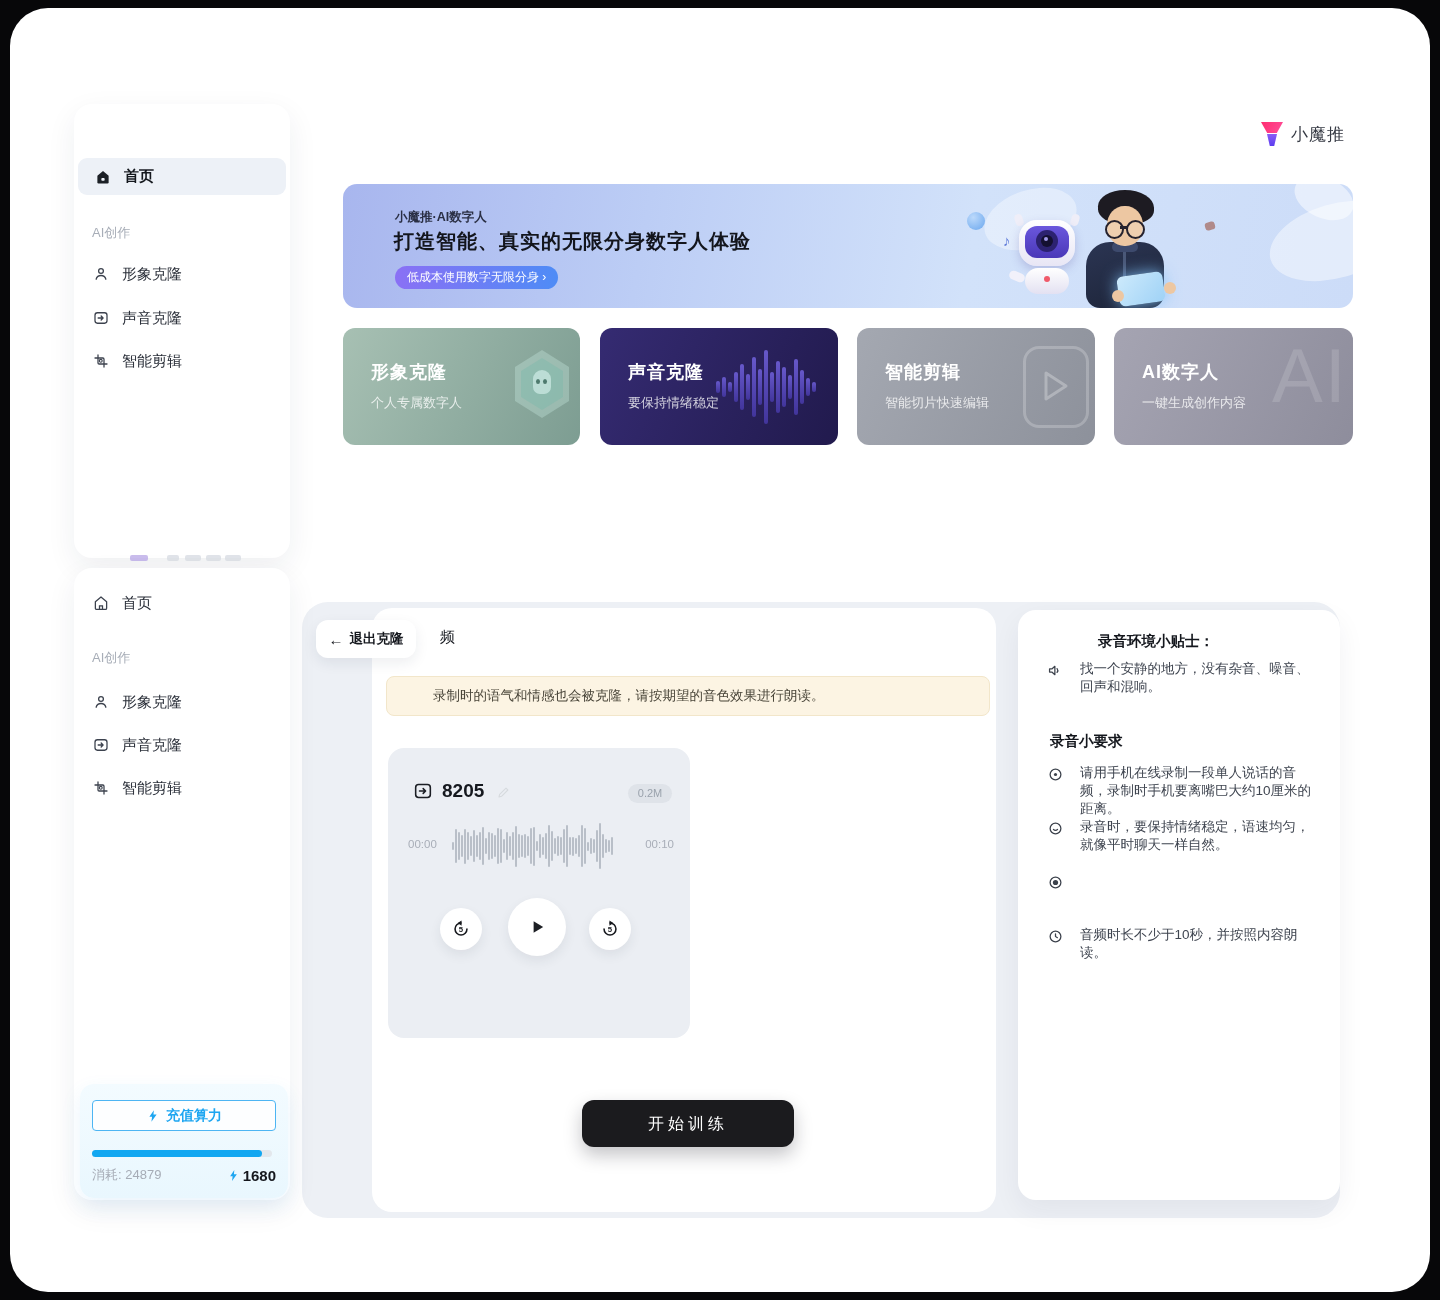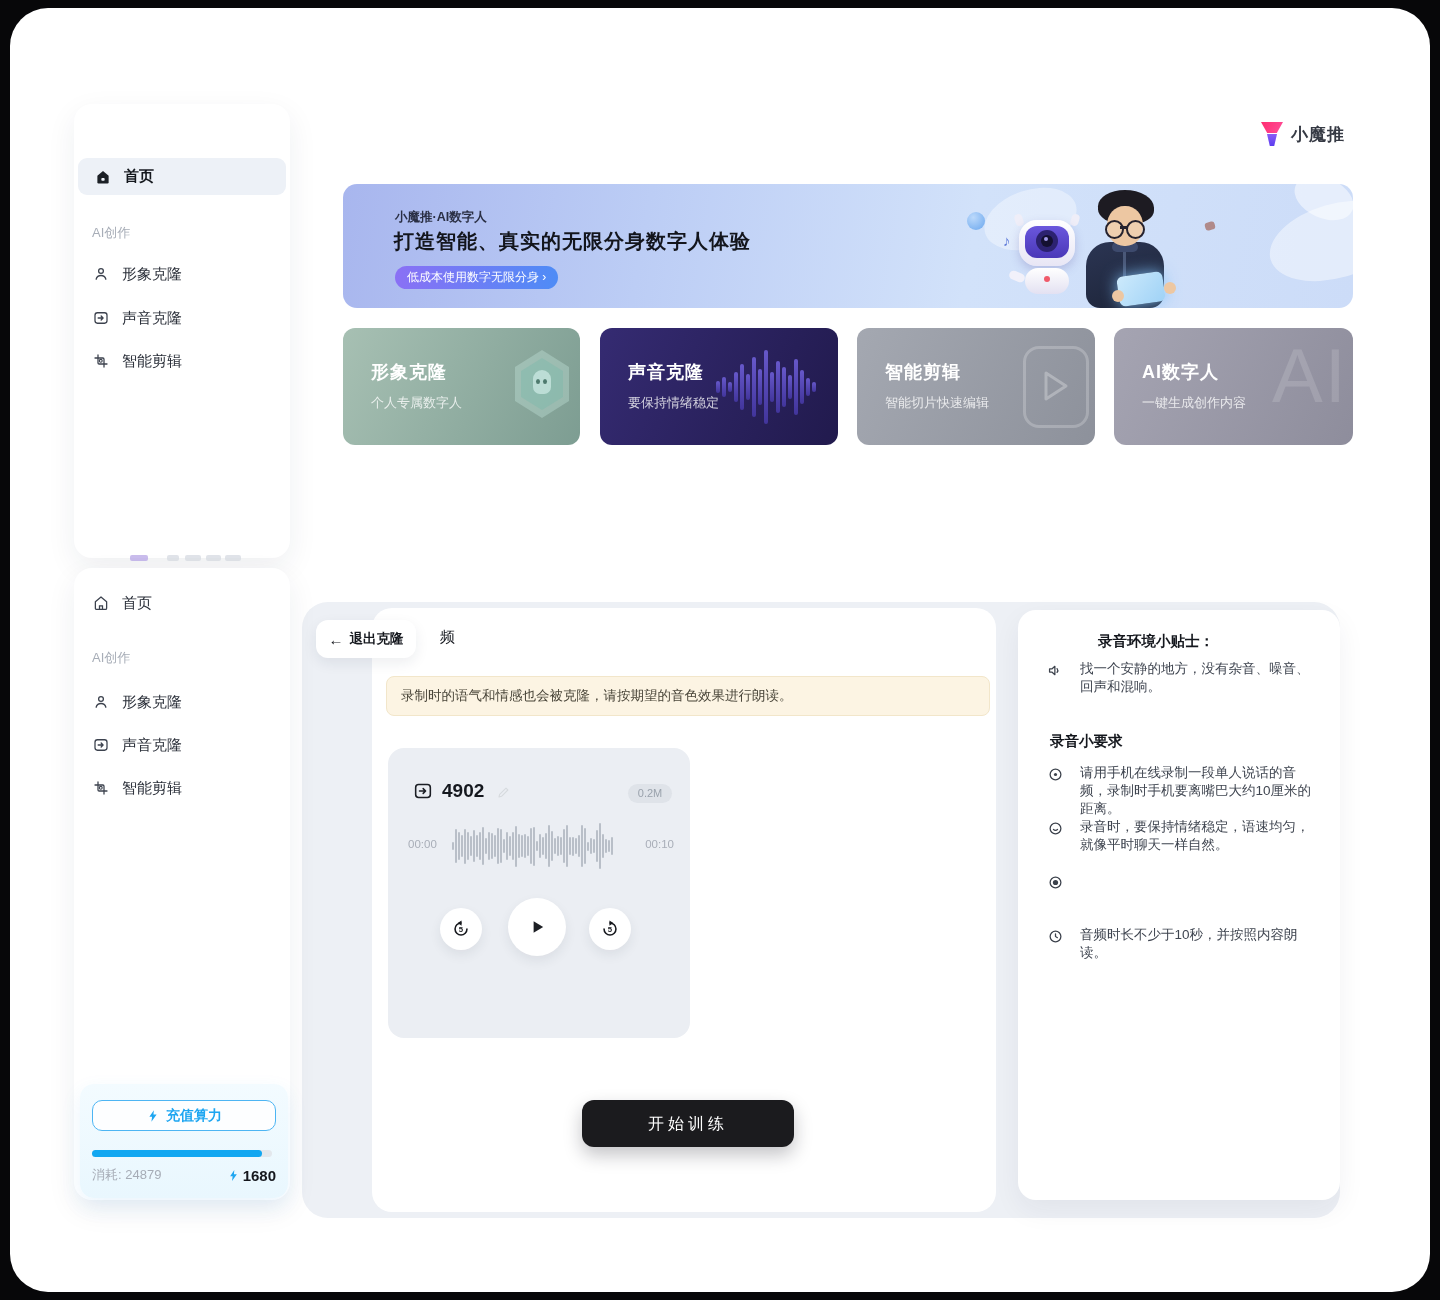--- a/index.html
+++ b/index.html
@@ -8,21 +8,21 @@
   .abs{position:absolute;}
   #window{left:10px;top:8px;width:1420px;height:1284px;background:#ffffff;border-radius:38px;overflow:hidden;}
   .shadow-soft{box-shadow:0 10px 30px rgba(30,40,70,.07);}
   svg{display:block;}
 
   
   #logo{left:1251px;top:113px;display:flex;align-items:center;gap:8px;}
   #logo .mark{position:relative;width:22px;height:26px;}
   #logo .mark .m-top{position:absolute;left:0;top:1px;width:22px;height:11px;background:linear-gradient(120deg,#ff2d70,#ff4f9a);clip-path:polygon(0 0,100% 0,72% 100%,28% 100%);}
   #logo .mark .m-bot{position:absolute;left:6px;top:13px;width:10px;height:12px;background:linear-gradient(180deg,#8a5cf5,#5b3df0);clip-path:polygon(0 0,100% 0,72% 100%,28% 100%);}
-  #logo .brand-text{font-size:17px;font-weight:700;color:#363a44;letter-spacing:1px;}
+  #logo .brand-text{font-size:17px;font-weight:400;color:#363a44;letter-spacing:1px;}
 
   
   .side-card{width:216px;background:#fff;border-radius:18px;}
   #ts-card{left:64px;top:96px;height:454px;}
   #bs-card{left:64px;top:560px;height:632px;}
   .active-pill{position:absolute;left:68px;width:208px;height:37px;background:#edf1f7;border-radius:9px;display:flex;align-items:center;gap:12px;padding-left:16px;box-sizing:border-box;font-size:15px;font-weight:700;color:#15181e;}
   #ts-active{top:150px;}
   .active-pill svg{width:18px;height:18px;color:#1c2026;}
   .nav-label{position:absolute;left:82px;font-size:13px;color:#a7adb7;}
   #ts-label{top:216px;} #bs-label{top:641px;}
@@ -96,21 +96,21 @@
   #fc2-sq{position:absolute;left:166px;top:18px;width:60px;height:76px;border:3px solid rgba(255,255,255,.22);border-radius:16px;}
   #fc2-sq svg{position:absolute;left:14px;top:20px;}
   #fc3-ai{position:absolute;left:158px;top:4px;font-size:76px;font-weight:300;color:rgba(255,255,255,.14);letter-spacing:2px;}
 
   
   #panel{left:292px;top:594px;width:1038px;height:616px;background:#edf0f5;border-radius:26px;}
   #main-card{left:362px;top:600px;width:624px;height:604px;background:#ffffff;border-radius:20px;}
   #back-tab{left:306px;top:612px;width:100px;height:38px;background:#fff;border-radius:12px;display:flex;align-items:center;justify-content:center;gap:6px;box-shadow:0 5px 14px rgba(30,40,70,.08);cursor:pointer;font-size:13.5px;font-weight:600;color:#15181e;}
   #back-tab .arr{font-size:15px;}
   #clip-title{left:430px;top:620px;font-size:15px;color:#15181e;}
-  #notice{left:376px;top:668px;width:604px;height:40px;box-sizing:border-box;background:#fcf4e3;border:1px solid #f2e6ca;border-radius:8px;font-size:13.5px;color:#4a463a;line-height:38px;padding-left:14px;}
+  #notice{left:376px;top:668px;width:604px;height:40px;box-sizing:border-box;background:#fcf4e3;border:1px solid #f2e6ca;border-radius:8px;font-size:13.5px;color:#4a463a;line-height:38px;padding-left:46px;}
 
   
   #audio{left:378px;top:740px;width:302px;height:290px;background:#ebeef3;border-radius:16px;}
   #au-icon{position:absolute;left:24px;top:32px;width:22px;height:22px;color:#1b1e24;}
   #au-name{position:absolute;left:54px;top:32px;font-size:19px;font-weight:800;color:#15181e;}
   #au-pencil{position:absolute;left:108px;top:36px;width:16px;height:16px;color:#d6dade;cursor:pointer;}
   #au-badge{position:absolute;right:18px;top:36px;width:44px;height:19px;background:#dfe3e9;border-radius:10px;font-size:11px;color:#9aa2ac;text-align:center;line-height:19px;}
   .au-time{position:absolute;top:90px;font-size:11.5px;color:#a9aeb8;}
   #au-t0{left:20px;} #au-t1{right:16px;}
   #au-bars{position:absolute;left:64px;top:74px;width:170px;height:48px;display:flex;align-items:center;gap:1px;}
@@ -151,21 +151,21 @@
   .tp-title{position:absolute;left:32px;font-size:14.5px;font-weight:800;color:#14171d;}
   #tp-env-title{top:22px;margin-left:48px;} #tp-req-title{top:122px;}
   .tp-item{position:absolute;left:28px;width:272px;}
   .tp-item svg{position:absolute;left:0;top:1px;width:19px;height:19px;color:#3c424c;}
   .tp-item .tx{display:block;margin-left:34px;font-size:13.5px;line-height:18px;color:#3f4550;}
   #tp-env-item{top:50px;}
   #tp-r0{top:154px;} #tp-r1{top:208px;} #tp-r2{top:262px;} #tp-r3{top:316px;}
 
   
   #recharge{left:70px;top:1076px;width:208px;height:114px;background:linear-gradient(180deg,#f3fbff,#e9f7fe);border-radius:14px;box-shadow:0 8px 20px rgba(60,160,235,.10);}
-  #rc-btn{position:absolute;left:12px;top:16px;width:184px;height:31px;box-sizing:border-box;background:#fdfeff;border:1.5px solid #4db5f3;border-radius:10px;display:flex;align-items:center;justify-content:center;gap:6px;font-size:14px;font-weight:700;color:#1ea6f1;cursor:pointer;}
+  #rc-btn{position:absolute;left:12px;top:16px;width:184px;height:31px;box-sizing:border-box;background:#fdfeff;border:1.5px solid #4db5f3;border-radius:4px;display:flex;align-items:center;justify-content:center;gap:6px;font-size:14px;font-weight:700;color:#1ea6f1;cursor:pointer;}
   #rc-btn svg{width:14px;height:14px;color:#1ea6f1;}
   #rc-track{position:absolute;left:12px;top:66px;width:180px;height:7px;background:#e3e7ec;border-radius:4px;}
   #rc-fill{position:absolute;left:0;top:0;width:170px;height:7px;background:#12a7f1;border-radius:4px;}
   #rc-stats{position:absolute;left:12px;top:82px;width:184px;display:flex;align-items:center;justify-content:space-between;}
   #rc-consumed{font-size:13px;color:#a6acb6;}
   #rc-balance{display:flex;align-items:center;gap:3px;font-size:15px;font-weight:800;color:#15171d;}
   #rc-balance svg{width:13px;height:13px;color:#1ea6f1;}
 </style>
 </head>
 <body>
@@ -410,21 +410,21 @@
       <span>退出克隆</span>
     </div>
     <div class="abs" id="clip-title">频</div>
 
     <div class="abs" id="notice">录制时的语气和情感也会被克隆，请按期望的音色效果进行朗读。</div>
 
     <div class="abs" id="audio">
       <svg class="abs" id="au-icon">
           <use href="#i-voice"></use>
         </svg>
-      <div id="au-name">4902</div>
+      <div id="au-name">8205</div>
       <svg id="au-pencil">
           <use href="#i-pencil"></use>
         </svg>
       <div id="au-badge">0.2M</div>
       <span class="au-time" id="au-t0">00:00</span>
       <div id="au-bars">
           <i style="height: 8px;"></i>
           <i style="height: 33.5px;"></i>
           <i style="height: 28.1px;"></i>
           <i style="height: 22.8px;"></i>

